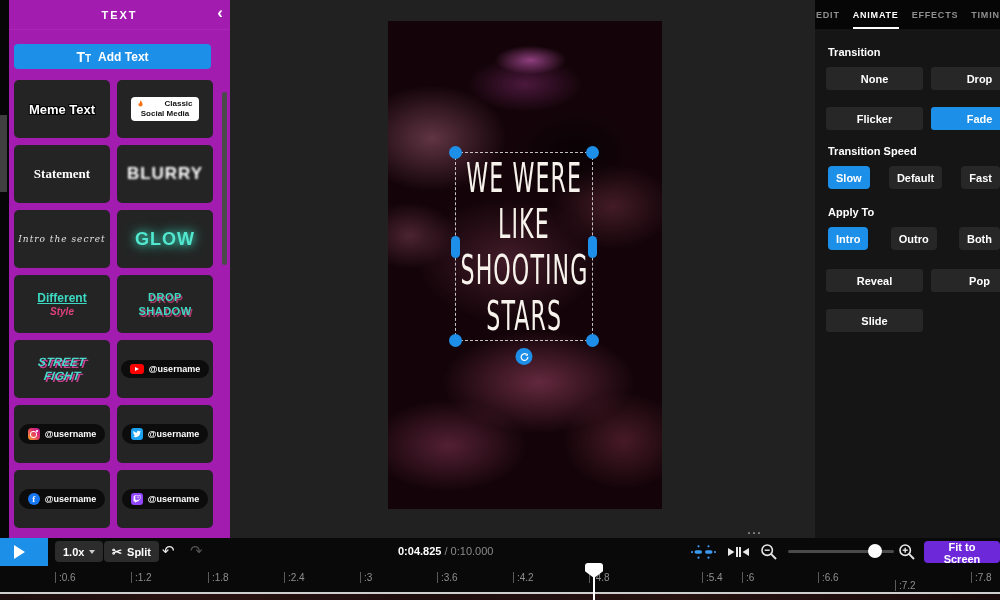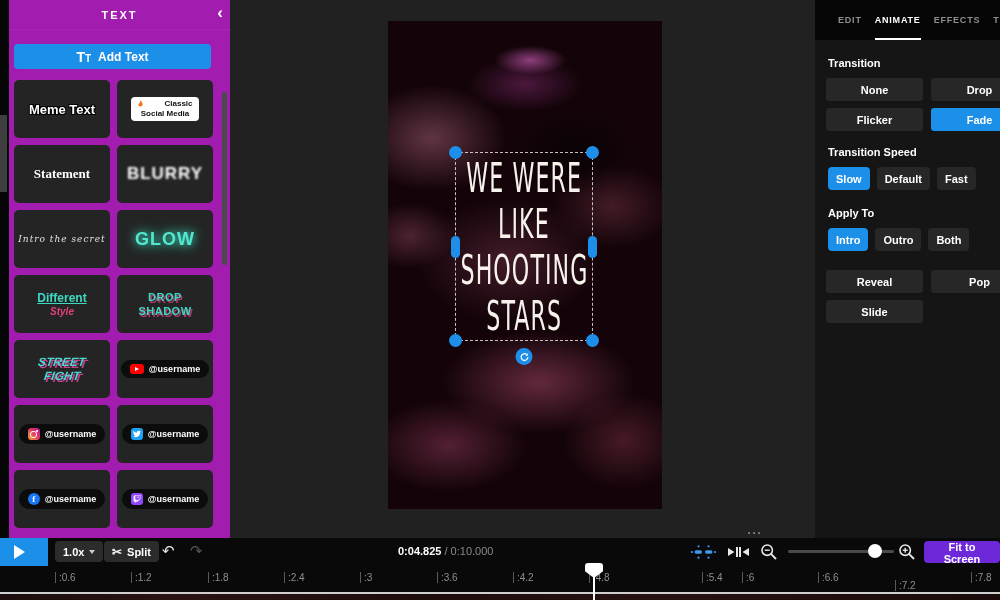--- a/index.html
+++ b/index.html
@@ -91,31 +91,31 @@
           transform:translateY(-50%); cursor:pointer; }
   .p-left { left:-5px; } .p-right { right:-5px; }
   .rotate-handle { position:absolute; left:50%; bottom:-25px; transform:translateX(-50%); width:17px;
                    height:17px; border-radius:50%; background:#1e8fe8; display:flex; align-items:center;
                    justify-content:center; cursor:pointer; }
   .stage-dots { position:absolute; left:480px; top:524px; width:90px; text-align:center; color:#9a9a9a;
                 font-size:11px; font-weight:bold; letter-spacing:2px; cursor:pointer; }
 
   
   .inspector { position:absolute; left:815px; top:0; width:185px; height:538px; background:#151515; overflow:hidden; }
-  .tabs { height:40px; background:#060606; display:flex; align-items:stretch; padding-left:23px; gap:13px; }
+  .tabs { height:29px; background:#060606; display:flex; align-items:stretch; padding-left:1px; gap:13px; }
   .tab { color:#8f8f8f; font-size:9px; font-weight:bold; letter-spacing:0.8px; display:flex;
          align-items:center; cursor:pointer; border-bottom:2px solid transparent; padding-top:2px; white-space:nowrap; }
   .tab.active { color:#fff; border-bottom-color:#fff; }
   .inspector-body { padding:17px 0 0 11px; }
   .section-label { color:#fff; font-size:11px; font-weight:bold; margin:0 0 9px 2px; }
-  .btn-grid { display:grid; grid-template-columns:97px 97px; gap:7px 8px; margin-bottom:15px; }
+  .btn-grid { display:grid; grid-template-columns:97px 97px; gap:17px 8px; margin-bottom:15px; }
   .btn { height:23px; background:#272727; border-radius:3px; color:#fff; font-size:11px; font-weight:bold;
          display:flex; align-items:center; justify-content:center; cursor:pointer; }
   .btn.selected { background:#1c8fe8; }
-  .inline-row { display:flex; gap:7px; margin:0 0 17px 2px; }
+  .inline-row { display:flex; gap:7px; margin:0 0 17px 2px;justify-content:space-between; }
   .btn-sm { height:23px; padding:0 8px; background:#272727; border-radius:4px; color:#fff; font-size:11px;
             font-weight:bold; display:flex; align-items:center; justify-content:center; cursor:pointer; }
   .btn-sm.selected { background:#1c8fe8; }
   .anim-group { margin-top:19px; }
 
   
   .toolbar { position:absolute; left:0; top:538px; width:1000px; height:28px; background:#090909; }
   .play-btn { position:absolute; left:0; top:0; width:48px; height:28px; background:#1c8fe8; border:none; cursor:pointer; }
   .play-btn::after { content:""; position:absolute; left:14px; top:7px; border-left:11px solid #fff;
                      border-top:7px solid transparent; border-bottom:7px solid transparent; }

